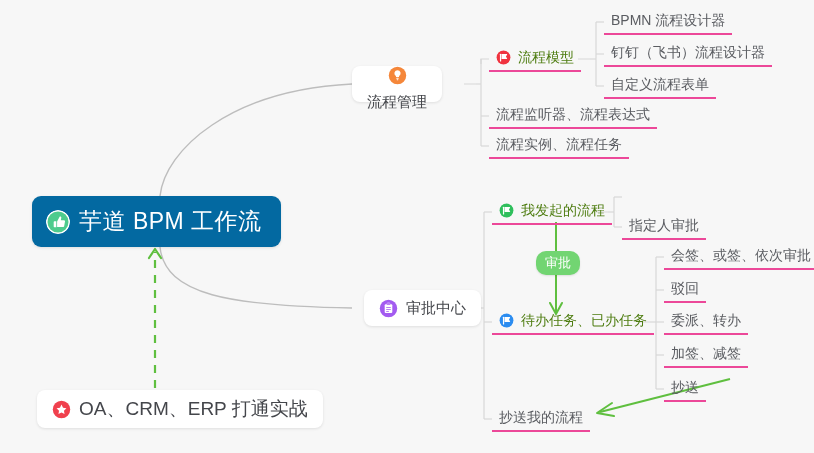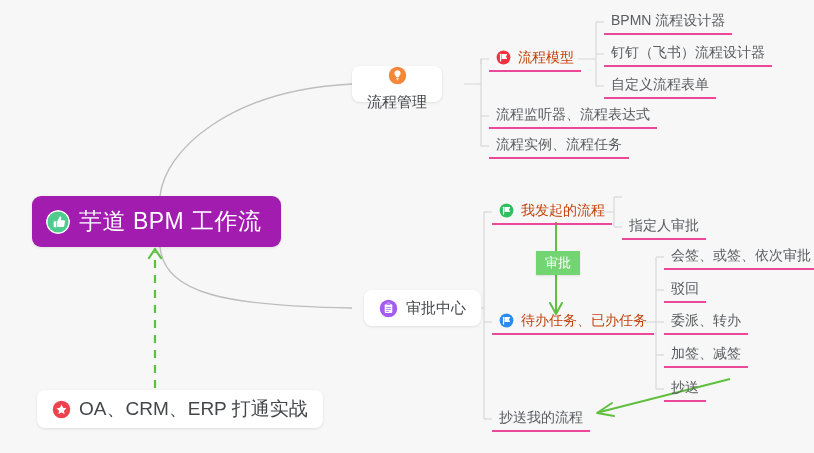--- a/index.html
+++ b/index.html
@@ -11,21 +11,21 @@
     position:relative;
   }
   #canvas{position:absolute;left:0;top:0;width:814px;height:453px;}
   svg.wires{position:absolute;left:0;top:0;width:814px;height:453px;pointer-events:none;}
 
   .node{position:absolute;box-sizing:border-box;display:flex;align-items:center;}
 
   
   .root{
     left:32px;top:196px;width:249px;height:51px;
-    background:#a21caf;border-radius:9px;
+    background:#0369a1;border-radius:9px;
     padding:0 14px;gap:9px;
     box-shadow:0 1px 3px rgba(0,0,0,.10);
   }
   .root .label{color:#ffffff;font-size:23px;letter-spacing:.5px;white-space:nowrap;}
 
   
   .card{
     background:#ffffff;border-radius:8px;
     box-shadow:0 1px 3px rgba(0,0,0,.10);
     padding:0 15px;gap:8px;height:36px;
@@ -38,26 +38,26 @@
   .bottom-note .label{font-size:19px;color:#44464b;}
 
   
   .leaf{
     position:absolute;display:flex;align-items:center;gap:7px;
     height:27px;padding:0 7px;box-sizing:border-box;
     border-bottom:2px solid #ec4899;
     white-space:nowrap;
   }
   .leaf .label{color:#5a5c61;font-size:14px;}
-  .leaf.head .label{color:#c2410c;}
+  .leaf.head .label{color:#4d7c0f;}
 
   
   .tag{
     position:absolute;left:536px;top:251px;
-    background:#72D572;border-radius:0;
+    background:#72D572;border-radius:10px;
     padding:4px 9px;color:#ffffff;font-size:13px;
     box-shadow:0 1px 2px rgba(0,0,0,.10);
     line-height:1.2;
   }
 
   
   .ico{width:19px;height:19px;border-radius:50%;flex:0 0 auto;display:block;}
   .ico-sm{width:15px;height:15px;border-radius:50%;flex:0 0 auto;display:block;}
   .ico-root{width:24px;height:24px;border-radius:50%;flex:0 0 auto;display:block;}
 </style>

